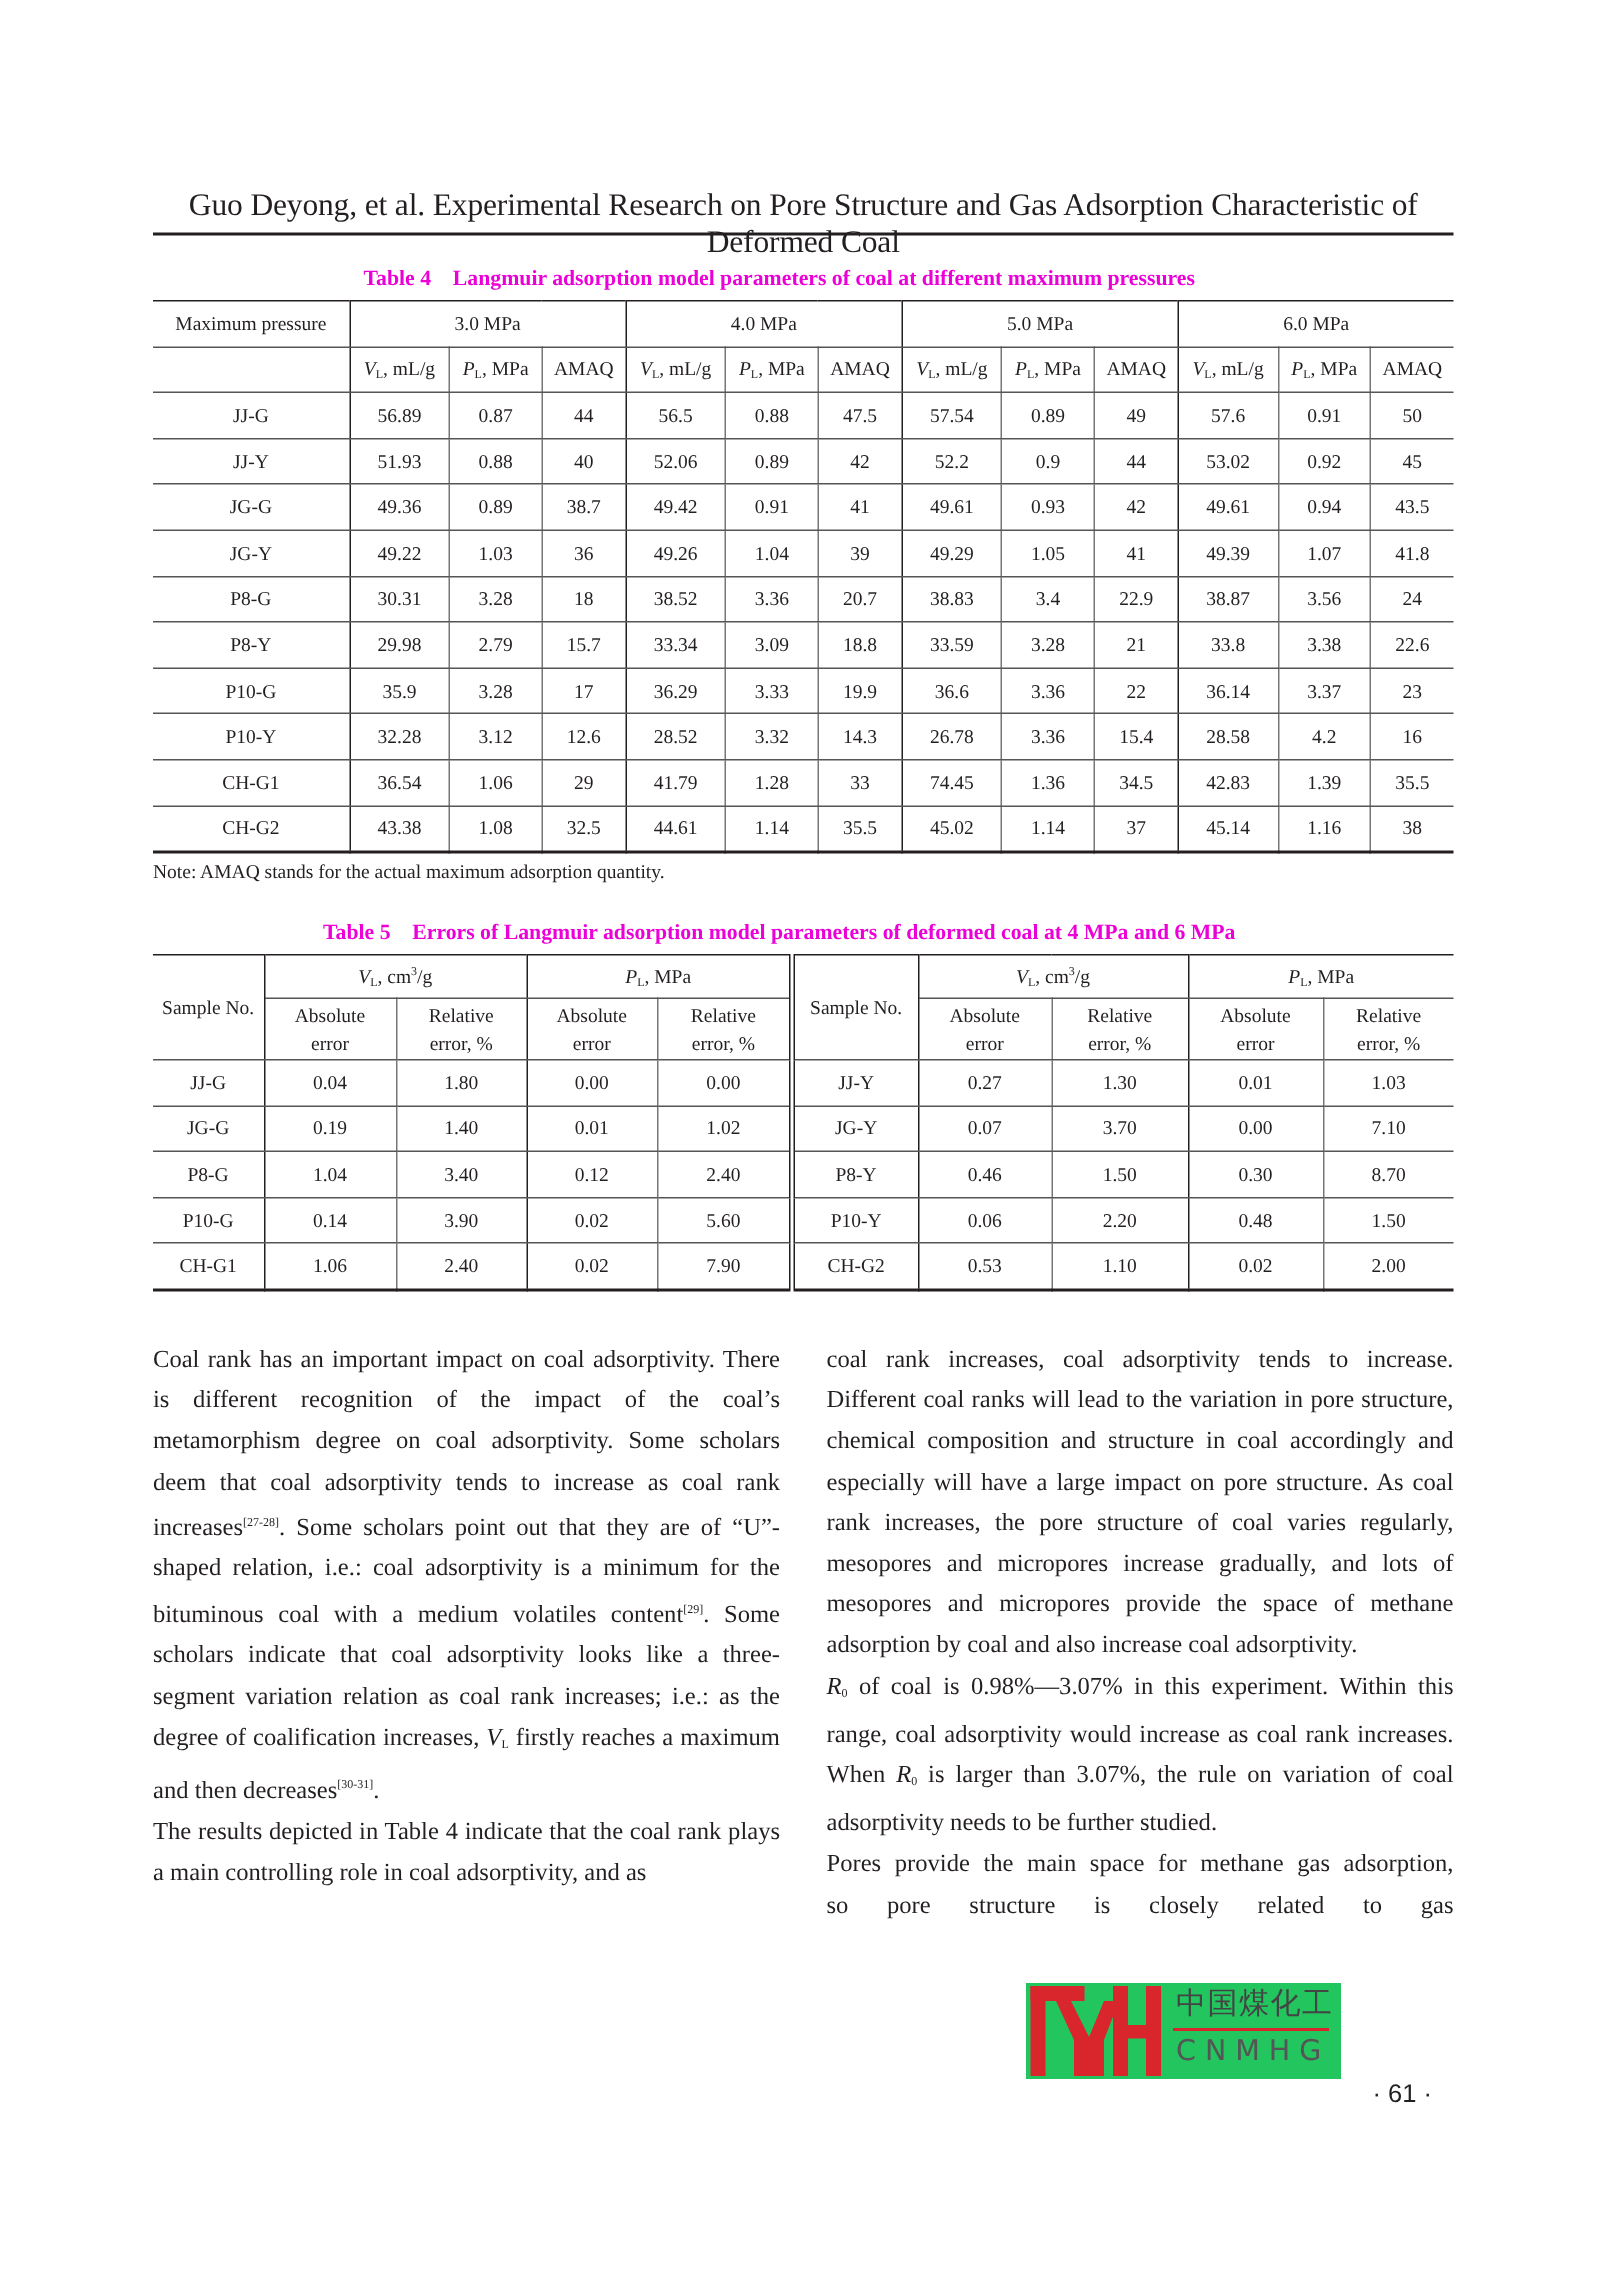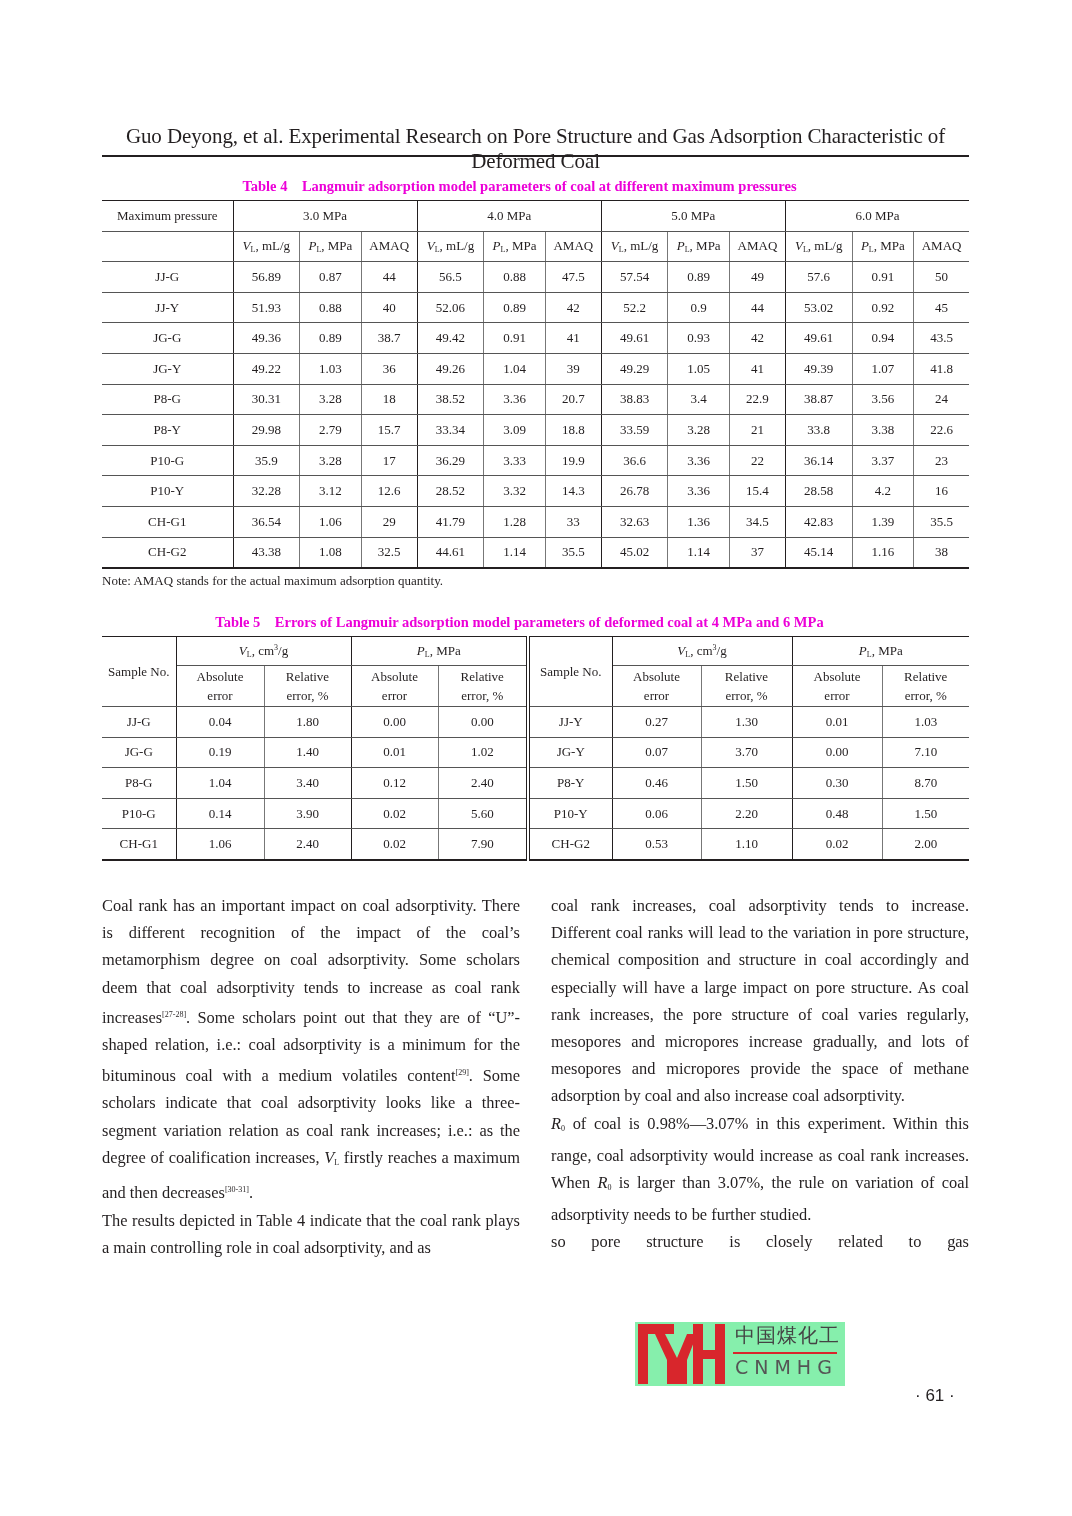--- a/index.html
+++ b/index.html
@@ -34,21 +34,21 @@
   sub { vertical-align: -2px; }
   
   .col { position: absolute; width: 418px; font-size: 16.4px; line-height: 27.2px; text-align: justify; }
   .col p { margin: 0; }
   .sec { color: #ec00d8; font-weight: bold; font-size: 16.2px; margin: 8px 0 6px 0 !important; }
   .sec .num { display: inline-block; width: 54px; }
   .sec33 { color: #ec00d8; font-weight: bold; font-size: 16.2px; margin: 8px 0 6px 0 !important;
            padding-left: 40px; text-indent: -40px; line-height: 26px; text-align: left; }
   .sec33 .num { display: inline-block; width: 40px; text-indent: 0; }
   .pagenum { position: absolute; left: 915px; top: 1386px; font-family: "Liberation Sans", sans-serif; font-size: 17px; }
-  .logo { position: absolute; left: 635px; top: 1322px; width: 210px; height: 64px; background: #86efac; }
+  .logo { position: absolute; left: 684px; top: 1322px; width: 210px; height: 64px; background: #22c55e; }
   .logo svg { position: absolute; left: 0; top: 0; }
   .logo .cn { position: absolute; left: 100px; top: 0px; font-family: "DejaVu Sans", sans-serif; font-size: 20px; color: #444; letter-spacing: 1px; }
   .logo .bar { position: absolute; left: 98px; top: 30px; width: 104px; height: 2px; background: #d8262c; }
   .logo .en { position: absolute; left: 100px; top: 34px; font-family: "DejaVu Sans", sans-serif; font-size: 19px; color: #555; letter-spacing: 6px; }
 </style>
 </head>
 <body>
 
 <div class="running-head">Guo Deyong, et al. Experimental Research on Pore Structure and Gas Adsorption Characteristic of Deformed Coal</div>
 <div class="head-rule"></div>
@@ -214,21 +214,21 @@
         <td>16</td>
       </tr>
       <tr>
         <td class="first">CH-G1</td>
         <td>36.54</td>
         <td>1.06</td>
         <td class="grp">29</td>
         <td>41.79</td>
         <td>1.28</td>
         <td class="grp">33</td>
-        <td>32.63</td>
+        <td>74.45</td>
         <td>1.36</td>
         <td class="grp">34.5</td>
         <td>42.83</td>
         <td>1.39</td>
         <td>35.5</td>
       </tr>
       <tr>
         <td class="first">CH-G2</td>
         <td>43.38</td>
         <td>1.08</td>
@@ -344,20 +344,21 @@
 </table>
 
 <div class="col" style="left:102px; top:892px;">
   <p><span>Coal rank has an important impact on coal adsorptivity. There is different recognition of the impact of the coal’s metamorphism degree on coal adsorptivity. Some scholars deem that coal adsorptivity tends to increase as coal rank increases</span><sup>[27-28]</sup><span>. Some scholars point out that they are of “U”-shaped relation, i.e.: coal adsorptivity is a minimum for the bituminous coal with a medium volatiles content</span><sup>[29]</sup><span>. Some scholars indicate that coal adsorptivity looks like a three-segment variation relation as coal rank increases; i.e.: as the degree of coalification increases, </span><span class="it">V</span><sub>L</sub><span> firstly reaches a maximum and then decreases</span><sup>[30-31]</sup><span>.</span></p>
   <p><span>The results depicted in Table 4 indicate that the coal rank plays a main controlling role in coal adsorptivity, and as</span></p>
 </div>
 
 <div class="col" style="left:551px; top:892px;">
   <p><span>coal rank increases, coal adsorptivity tends to increase. Different coal ranks will lead to the variation in pore structure, chemical composition and structure in coal accordingly and especially will have a large impact on pore structure. As coal rank increases, the pore structure of coal varies regularly, mesopores and micropores increase gradually, and lots of mesopores and micropores provide the space of methane adsorption by coal and also increase coal adsorptivity.</span></p>
   <p><span class="it">R</span><sub>0</sub><span> of coal is 0.98%—3.07% in this experiment. Within this range, coal adsorptivity would increase as coal rank increases. When </span><span class="it">R</span><sub>0</sub><span> is larger than 3.07%, the rule on variation of coal adsorptivity needs to be further studied.</span></p>
+  <p style="text-align:justify; text-align-last:justify;"><span>Pores provide the main space for methane gas adsorption,</span></p>
   <p style="text-align:justify; text-align-last:justify;"><span>so pore structure is closely related to gas</span></p>
 </div>
 
 <div class="logo">
   <svg width="92" height="64" viewBox="0 0 92 64">
     <g fill="#d8262c">
       <rect x="3" y="2" width="10" height="60"></rect>
       <rect x="3" y="2" width="36" height="10"></rect>
       <polygon points="20,12 30,12 42,36 42,62 32,62 32,38"></polygon>
       <polygon points="62,12 52,12 42,36 42,62 52,62 52,38"></polygon>

